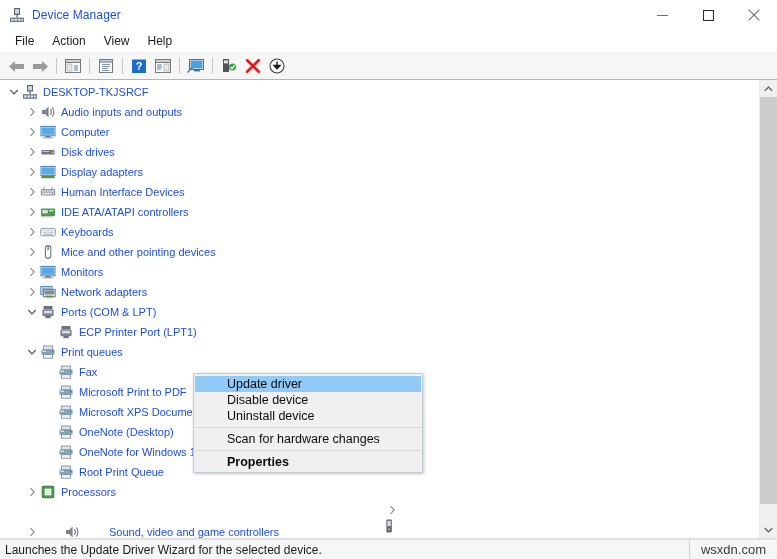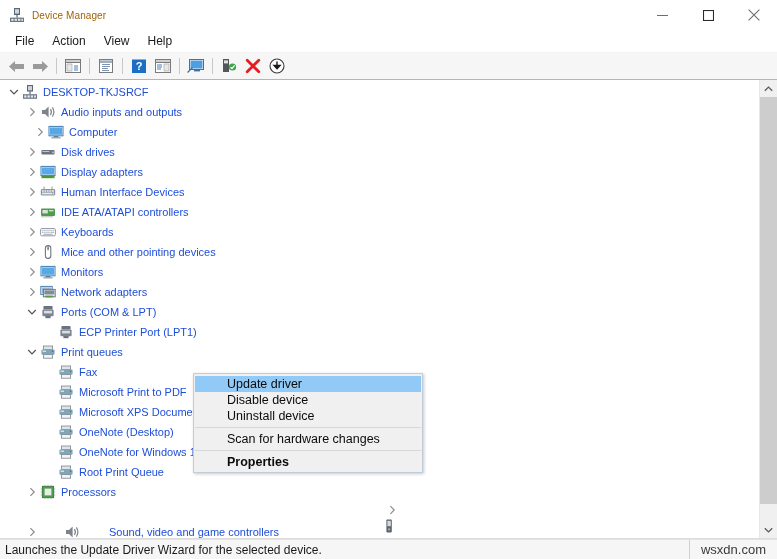--- a/index.html
+++ b/index.html
@@ -36,22 +36,22 @@
   }
   .titlebar-icon {
     width: 16px;
     height: 16px;
     margin-left: 9px;
     margin-right: 7px;
     flex: 0 0 16px;
     display: block;
   }
   .titlebar-text {
-    font-size: 10px;
-    color: #a16207;
+    font-size: 12px;
+    color: #1d4ed8;
     letter-spacing: 0.1px;
     white-space: nowrap;
   }
   .win-controls {
     position: absolute;
     right: 0;
     top: 0;
     height: 30px;
     display: flex;
   }
@@ -386,21 +386,21 @@
               <path d="M3.4 1.2 L7.2 5 L3.4 8.8" stroke="#8d8d8d" stroke-width="1.2" fill="none"></path>
             </svg>
           </span>
           <svg viewBox="0 0 16 16" width="16" height="16" class="node-icon">
             <path d="M2 6 L5 6 L8.6 2.6 L8.6 13.4 L5 10 L2 10 Z" fill="#7d848c"></path>
             <path d="M10.4 5.2 Q12.4 8 10.4 10.8" stroke="#7d848c" stroke-width="1.2" fill="none"></path>
             <path d="M12.4 3.4 Q15.4 8 12.4 12.6" stroke="#7d848c" stroke-width="1.2" fill="none"></path>
           </svg>
           <span class="node-label">Audio inputs and outputs</span>
         </div>
-        <div class="node" style="padding-left: 32px; align-items: center;">
+        <div class="node" style="padding-left: 24px; align-items: center;">
           <span class="twisty">
             <svg viewBox="0 0 10 10" width="10" height="10">
               <path d="M3.4 1.2 L7.2 5 L3.4 8.8" stroke="#8d8d8d" stroke-width="1.2" fill="none"></path>
             </svg>
           </span>
           <svg viewBox="0 0 16 16" width="16" height="16" class="node-icon">
             <rect x="1" y="2.4" width="14" height="9.4" fill="#ffffff" stroke="#3f7cb5" stroke-width="1"></rect>
             <rect x="2" y="3.4" width="12" height="7.4" fill="#58a8e6"></rect>
             <rect x="5.6" y="12" width="4.8" height="1.2" fill="#6c7a88"></rect>
             <rect x="3.4" y="13.2" width="9.2" height="1.2" fill="#8a96a3"></rect>

